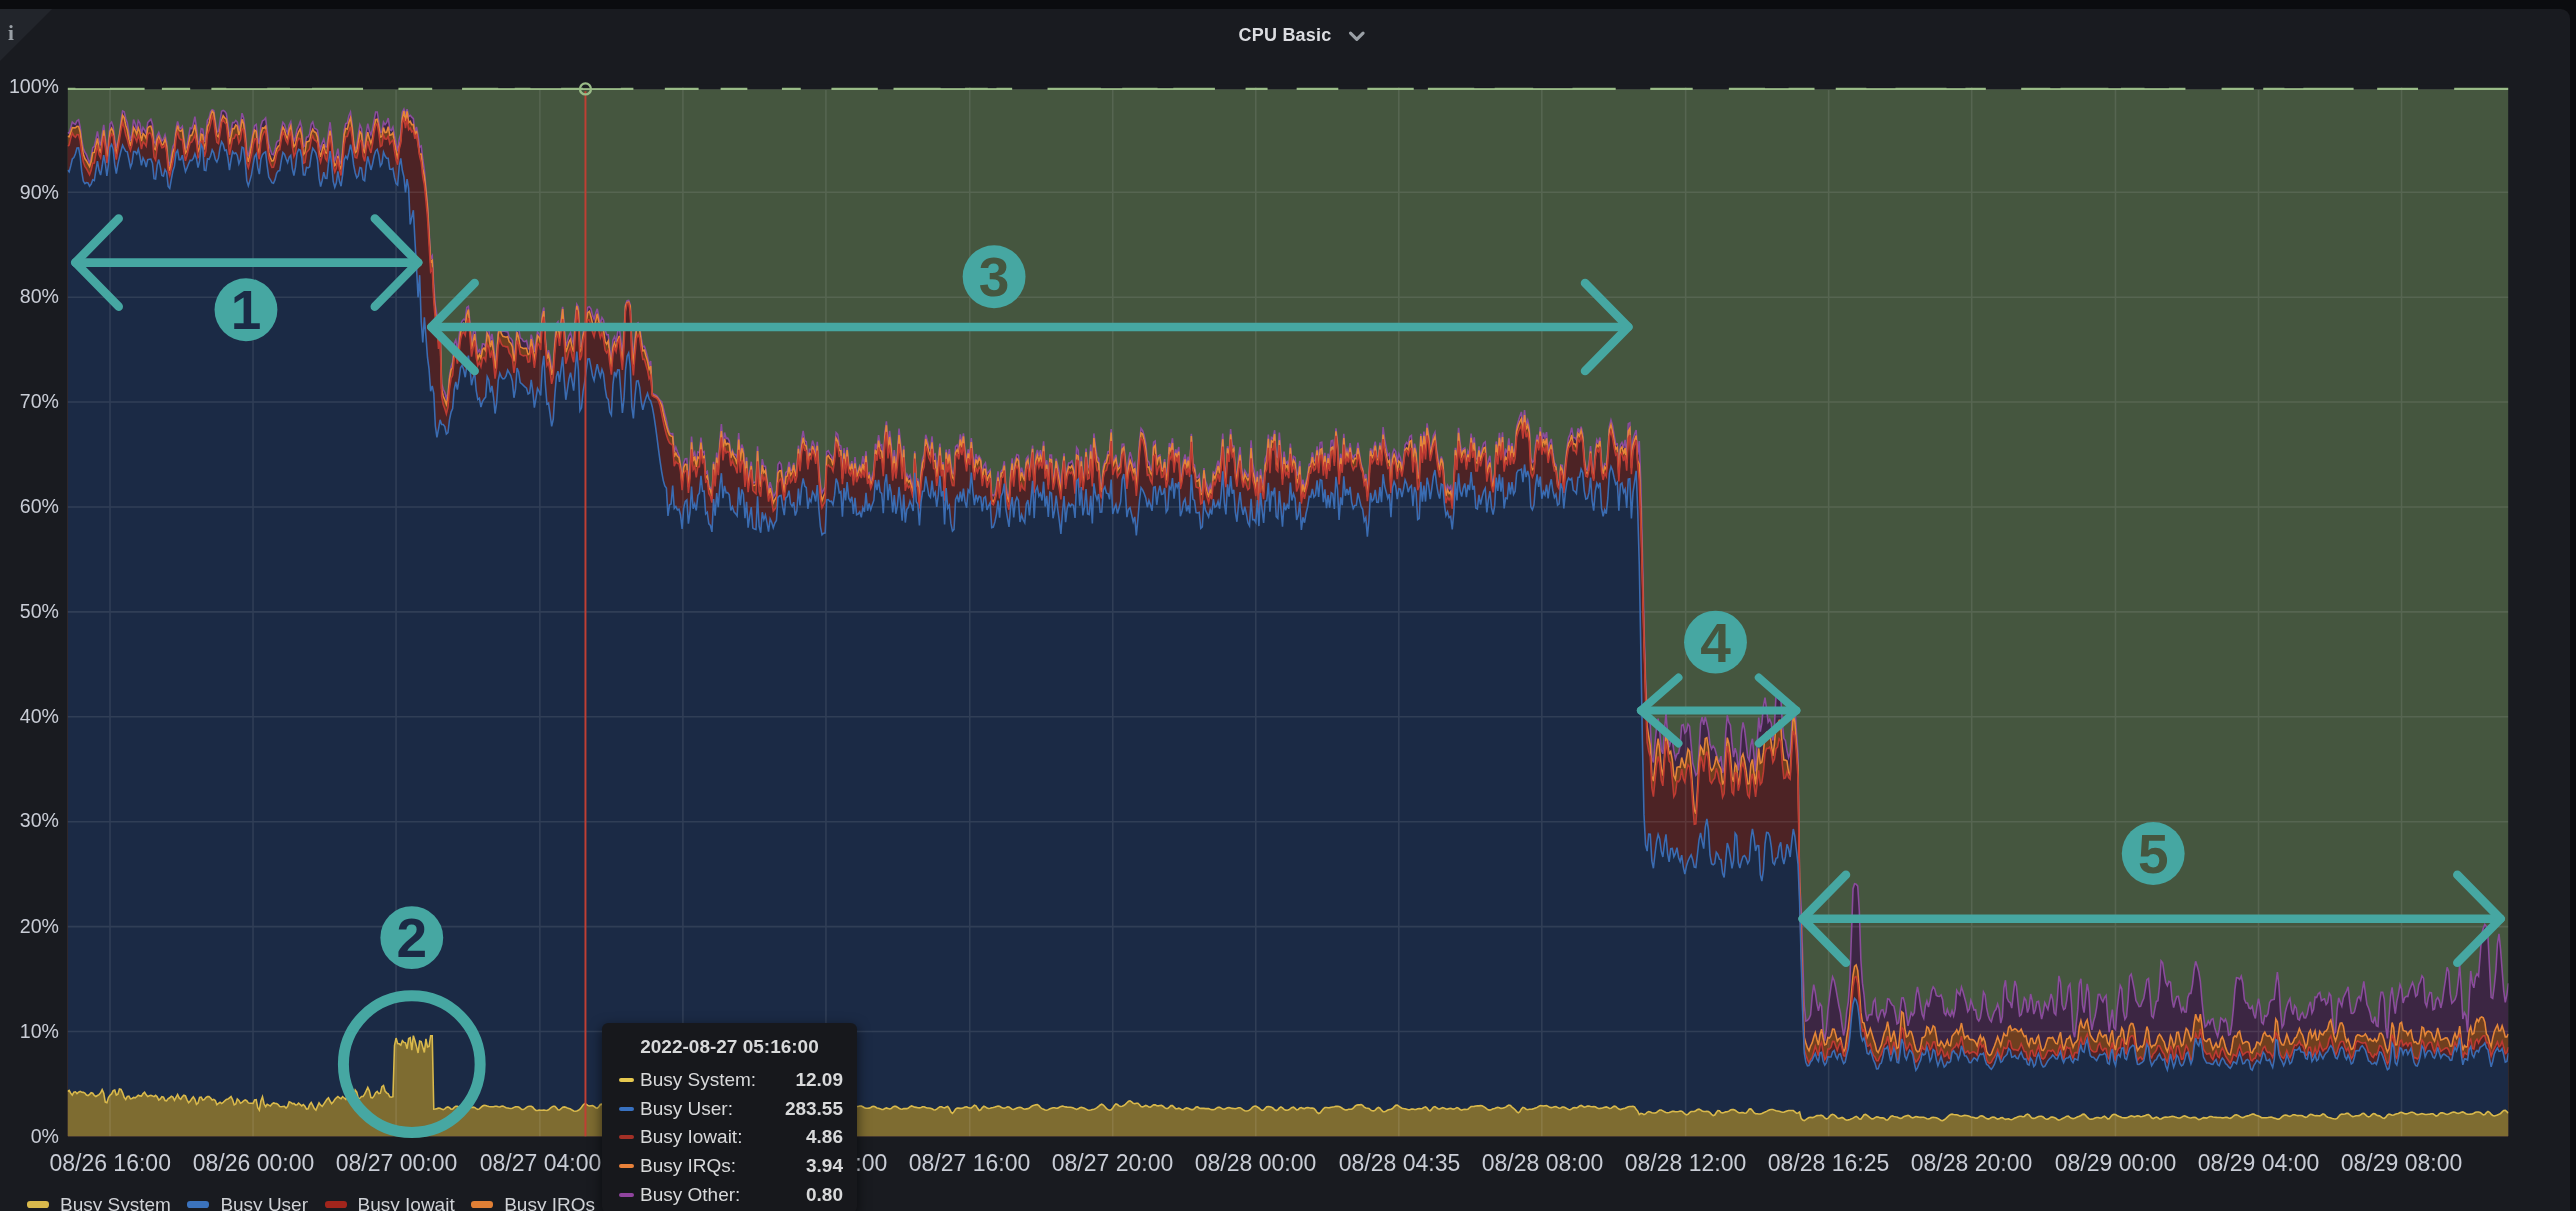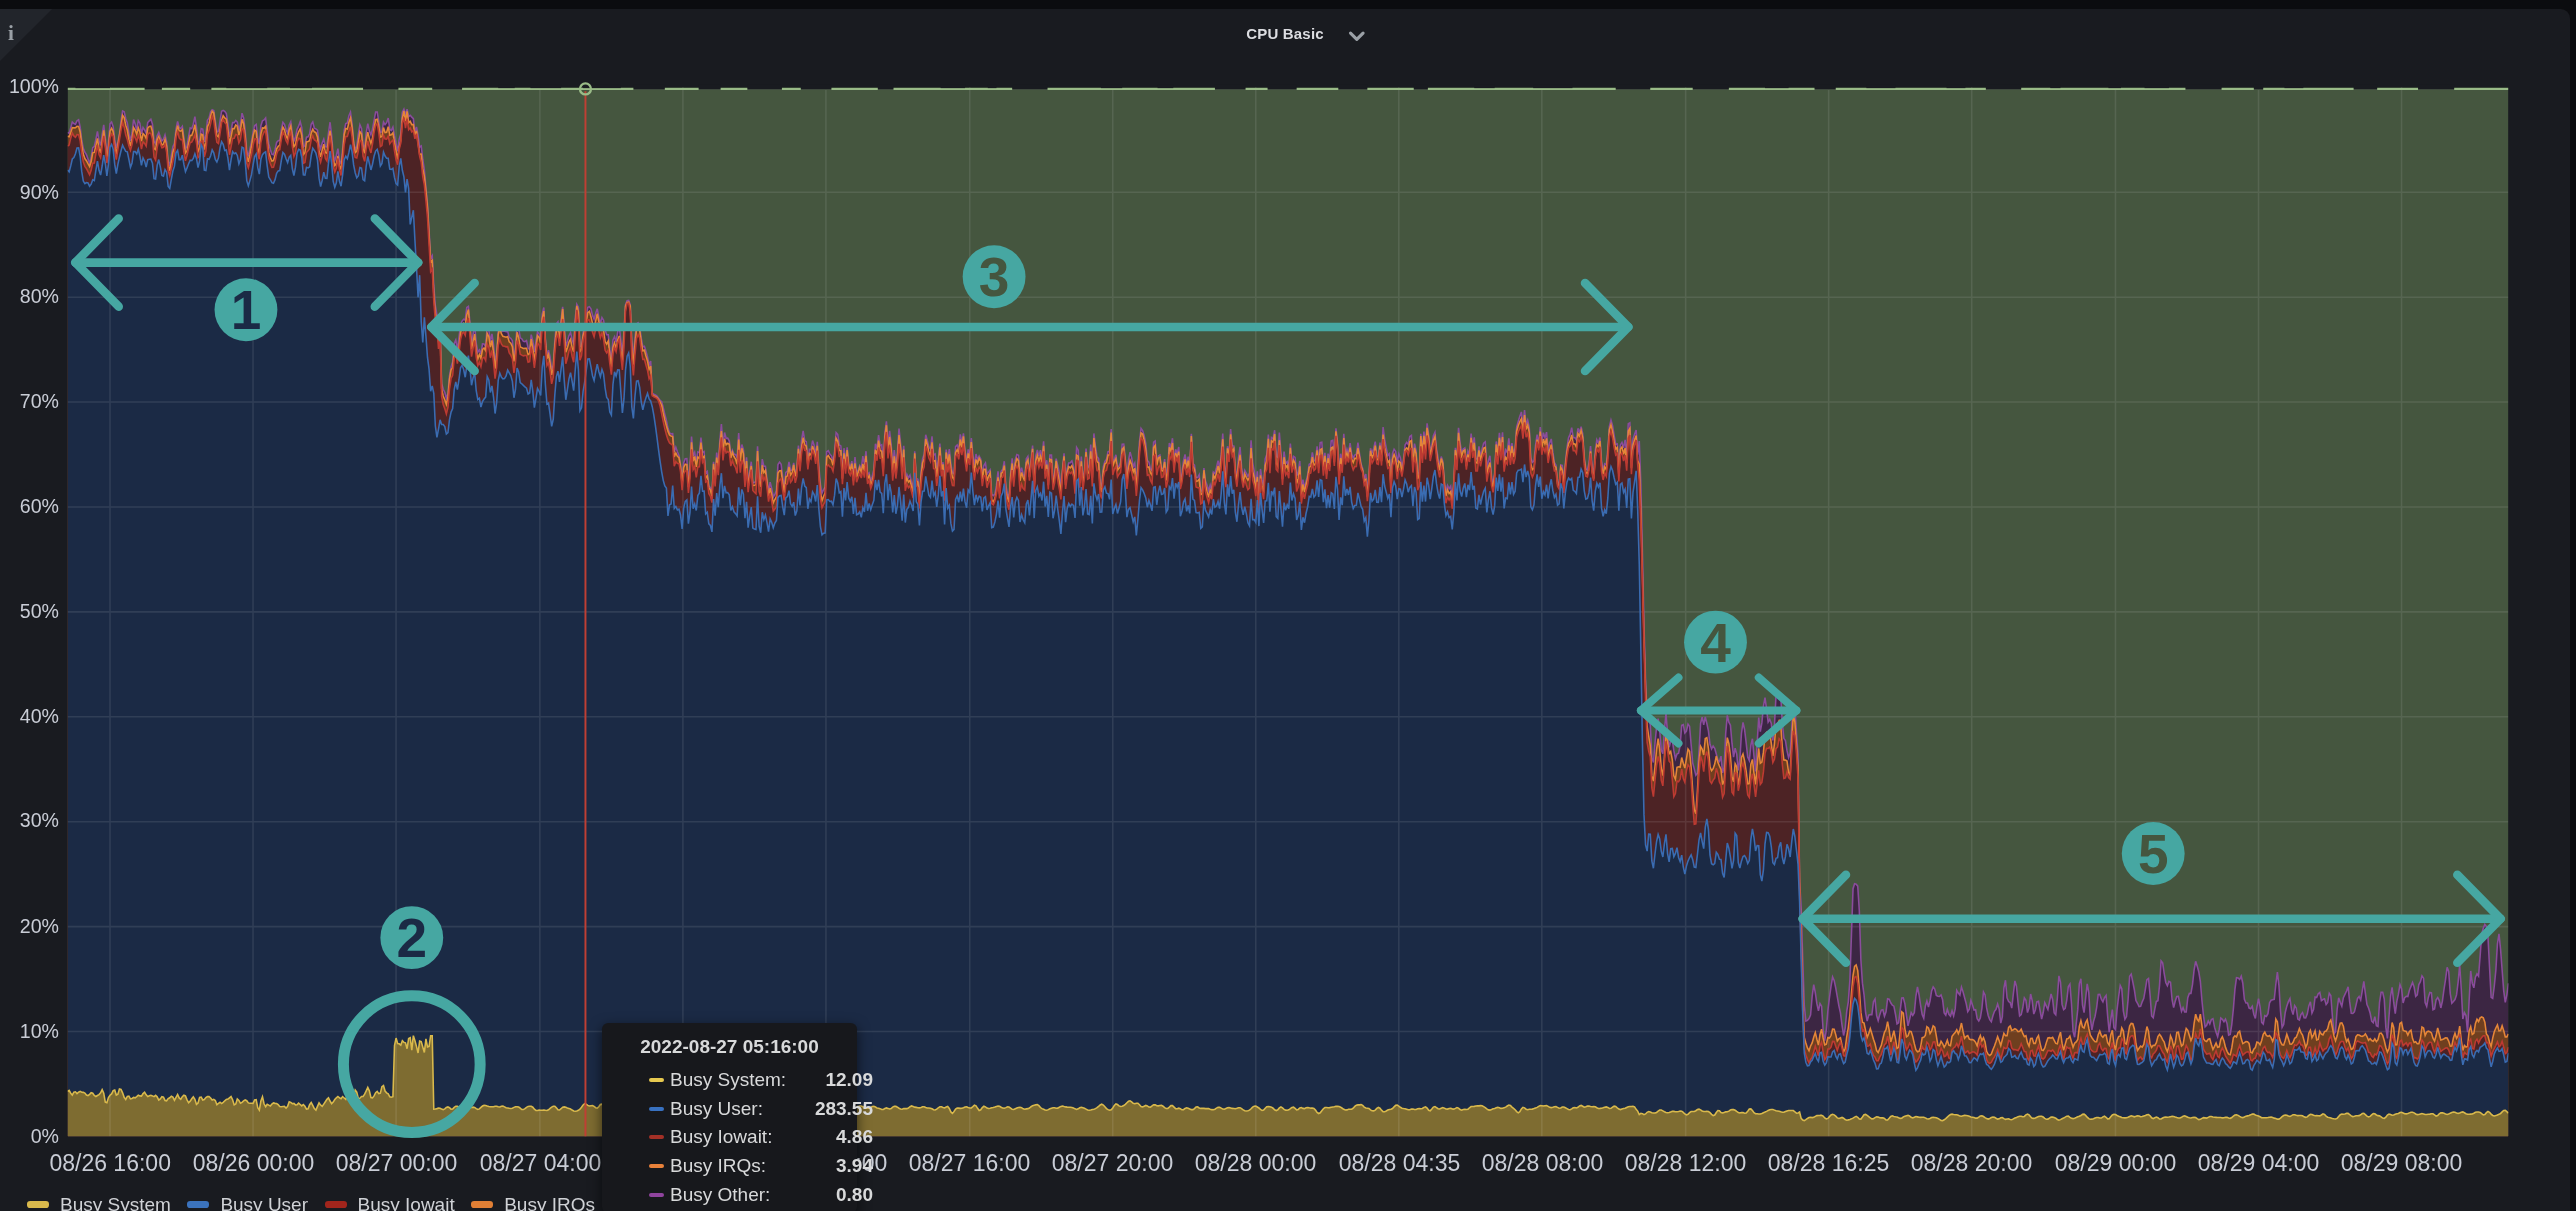--- a/index.html
+++ b/index.html
@@ -1,30 +1,30 @@
 <!DOCTYPE html>
 <html style="font-size:12.6px"><head><meta charset="utf-8"><style>
 * { margin:0; padding:0; box-sizing:border-box; }
 html,body { width:2576px; height:1212px; background:#0b0c0f; overflow:hidden;
   font-family:"Liberation Sans", sans-serif; }
 #panel { position:absolute; left:0; top:9.4px; width:2570px; height:1202px;
   background:#191b20; border-radius:9.4px 9.4px 0 0; }
 #title { position:absolute; top:25px; left:0; width:2570px; text-align:center;
-  font-size:15px; font-weight:bold; color:#dcdde1; letter-spacing:0.2px; }
+  font-size:18px; font-weight:bold; color:#dcdde1; letter-spacing:0.2px; }
 #chev { position:absolute; top:30px; left:1345px; }
 .yl { position:absolute; right:2517px; width:71px; text-align:right;
   font-size:19.6px; color:#c9cdd6; line-height:23.6px; }
 .xl { position:absolute; top:1152px; width:189px; text-align:center;
   font-size:23px; color:#c9cdd6; line-height:23.6px; }
 #corner { position:absolute; left:0; top:9.4px; }
 #tooltip { position:absolute; left:602px; top:1023px; width:255px; height:190px;
   background:#17181c; border-radius:6.3px; box-shadow:0 4.7px 12.6px rgba(0,0,0,0.6); }
 #ttitle { position:absolute; top:13.4px; left:0; width:100%; text-align:center;
   font-size:19px; font-weight:bold; color:#d8d9da; }
-.trow { position:absolute; left:0; width:255px; height:23.6px;margin-left:30px; }
+.trow { position:absolute; left:0; width:255px; height:23.6px; }
 .sw { position:absolute; left:17.3px; top:10.2px; width:15px; height:3.9px; border-radius:2px; }
 .tl { position:absolute; left:38px; top:0; font-size:19px; color:#d8d9da; line-height:23.6px; }
 .tv { position:absolute; right:14px; top:0; font-size:19px; font-weight:bold; color:#d8d9da; line-height:23.6px;text-align:center; }
 #legend { position:absolute; left:27px; top:1192px; display:flex; align-items:center; }
 .li { display:flex; align-items:center; margin-right:16.5px; font-size:19px; color:#d0d2d6; line-height:25px; }
 .lsw { width:22px; height:6.3px; border-radius:3.1px; margin-right:11px; display:inline-block; }
 </style></head>
 <body>
 <div id="panel"></div>
 <svg width="2576" height="1212" viewBox="0 0 3278 1542" style="position:absolute;left:0;top:0">

